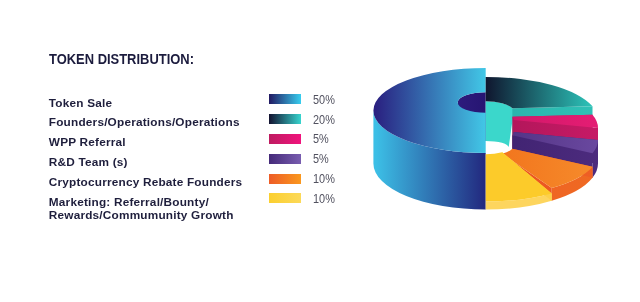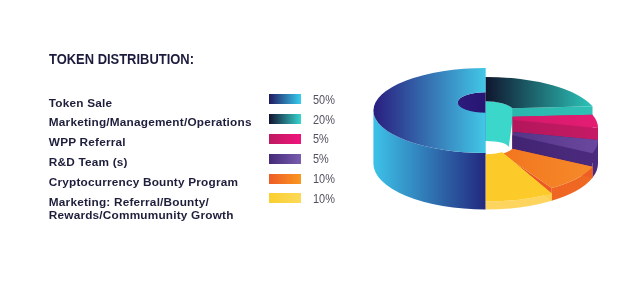--- a/index.html
+++ b/index.html
@@ -22,36 +22,36 @@
 
 <div class="page">
   <div class="title">TOKEN DISTRIBUTION:</div>
   <div class="legend">
       <div class="lrow" style="top: 92.5px;">
         <div class="lname">Token Sale</div>
         <div class="swatch" style="top: 1.7px; background: linear-gradient(90deg, rgb(34, 25, 98), rgb(55, 206, 239));"></div>
         <div class="pct" style="top: 0.2px;">50%</div>
       </div>
       <div class="lrow" style="top: 112.36px;">
-        <div class="lname">Marketing/Management/Operations</div>
+        <div class="lname">Founders/Operations/Operations</div>
         <div class="swatch" style="top: 1.7px; background: linear-gradient(90deg, rgb(19, 18, 48), rgb(55, 213, 207));"></div>
         <div class="pct" style="top: 0.2px;">20%</div>
       </div>
       <div class="lrow" style="top: 132.22px;">
         <div class="lname">WPP Referral</div>
         <div class="swatch" style="top: 1.7px; background: linear-gradient(90deg, rgb(189, 27, 96), rgb(241, 19, 125));"></div>
         <div class="pct" style="top: 0.2px;">5%</div>
       </div>
       <div class="lrow" style="top: 152.08px;">
         <div class="lname">R&amp;D Team (s)</div>
         <div class="swatch" style="top: 1.7px; background: linear-gradient(90deg, rgb(69, 42, 121), rgb(121, 93, 176));"></div>
         <div class="pct" style="top: 0.2px;">5%</div>
       </div>
       <div class="lrow" style="top: 171.94px;">
-        <div class="lname">Cryptocurrency Bounty Program</div>
+        <div class="lname">Cryptocurrency Rebate Founders</div>
         <div class="swatch" style="top: 1.7px; background: linear-gradient(90deg, rgb(237, 92, 39), rgb(250, 152, 30));"></div>
         <div class="pct" style="top: 0.2px;">10%</div>
       </div>
       <div class="lrow" style="top: 191.8px;">
         <div class="lname">Marketing: Referral/Bounty/
 Rewards/Commumunity Growth</div>
         <div class="swatch" style="top: 1.7px; background: linear-gradient(90deg, rgb(251, 207, 47), rgb(252, 217, 89));"></div>
         <div class="pct" style="top: 0.2px;">10%</div>
       </div>
     </div>

